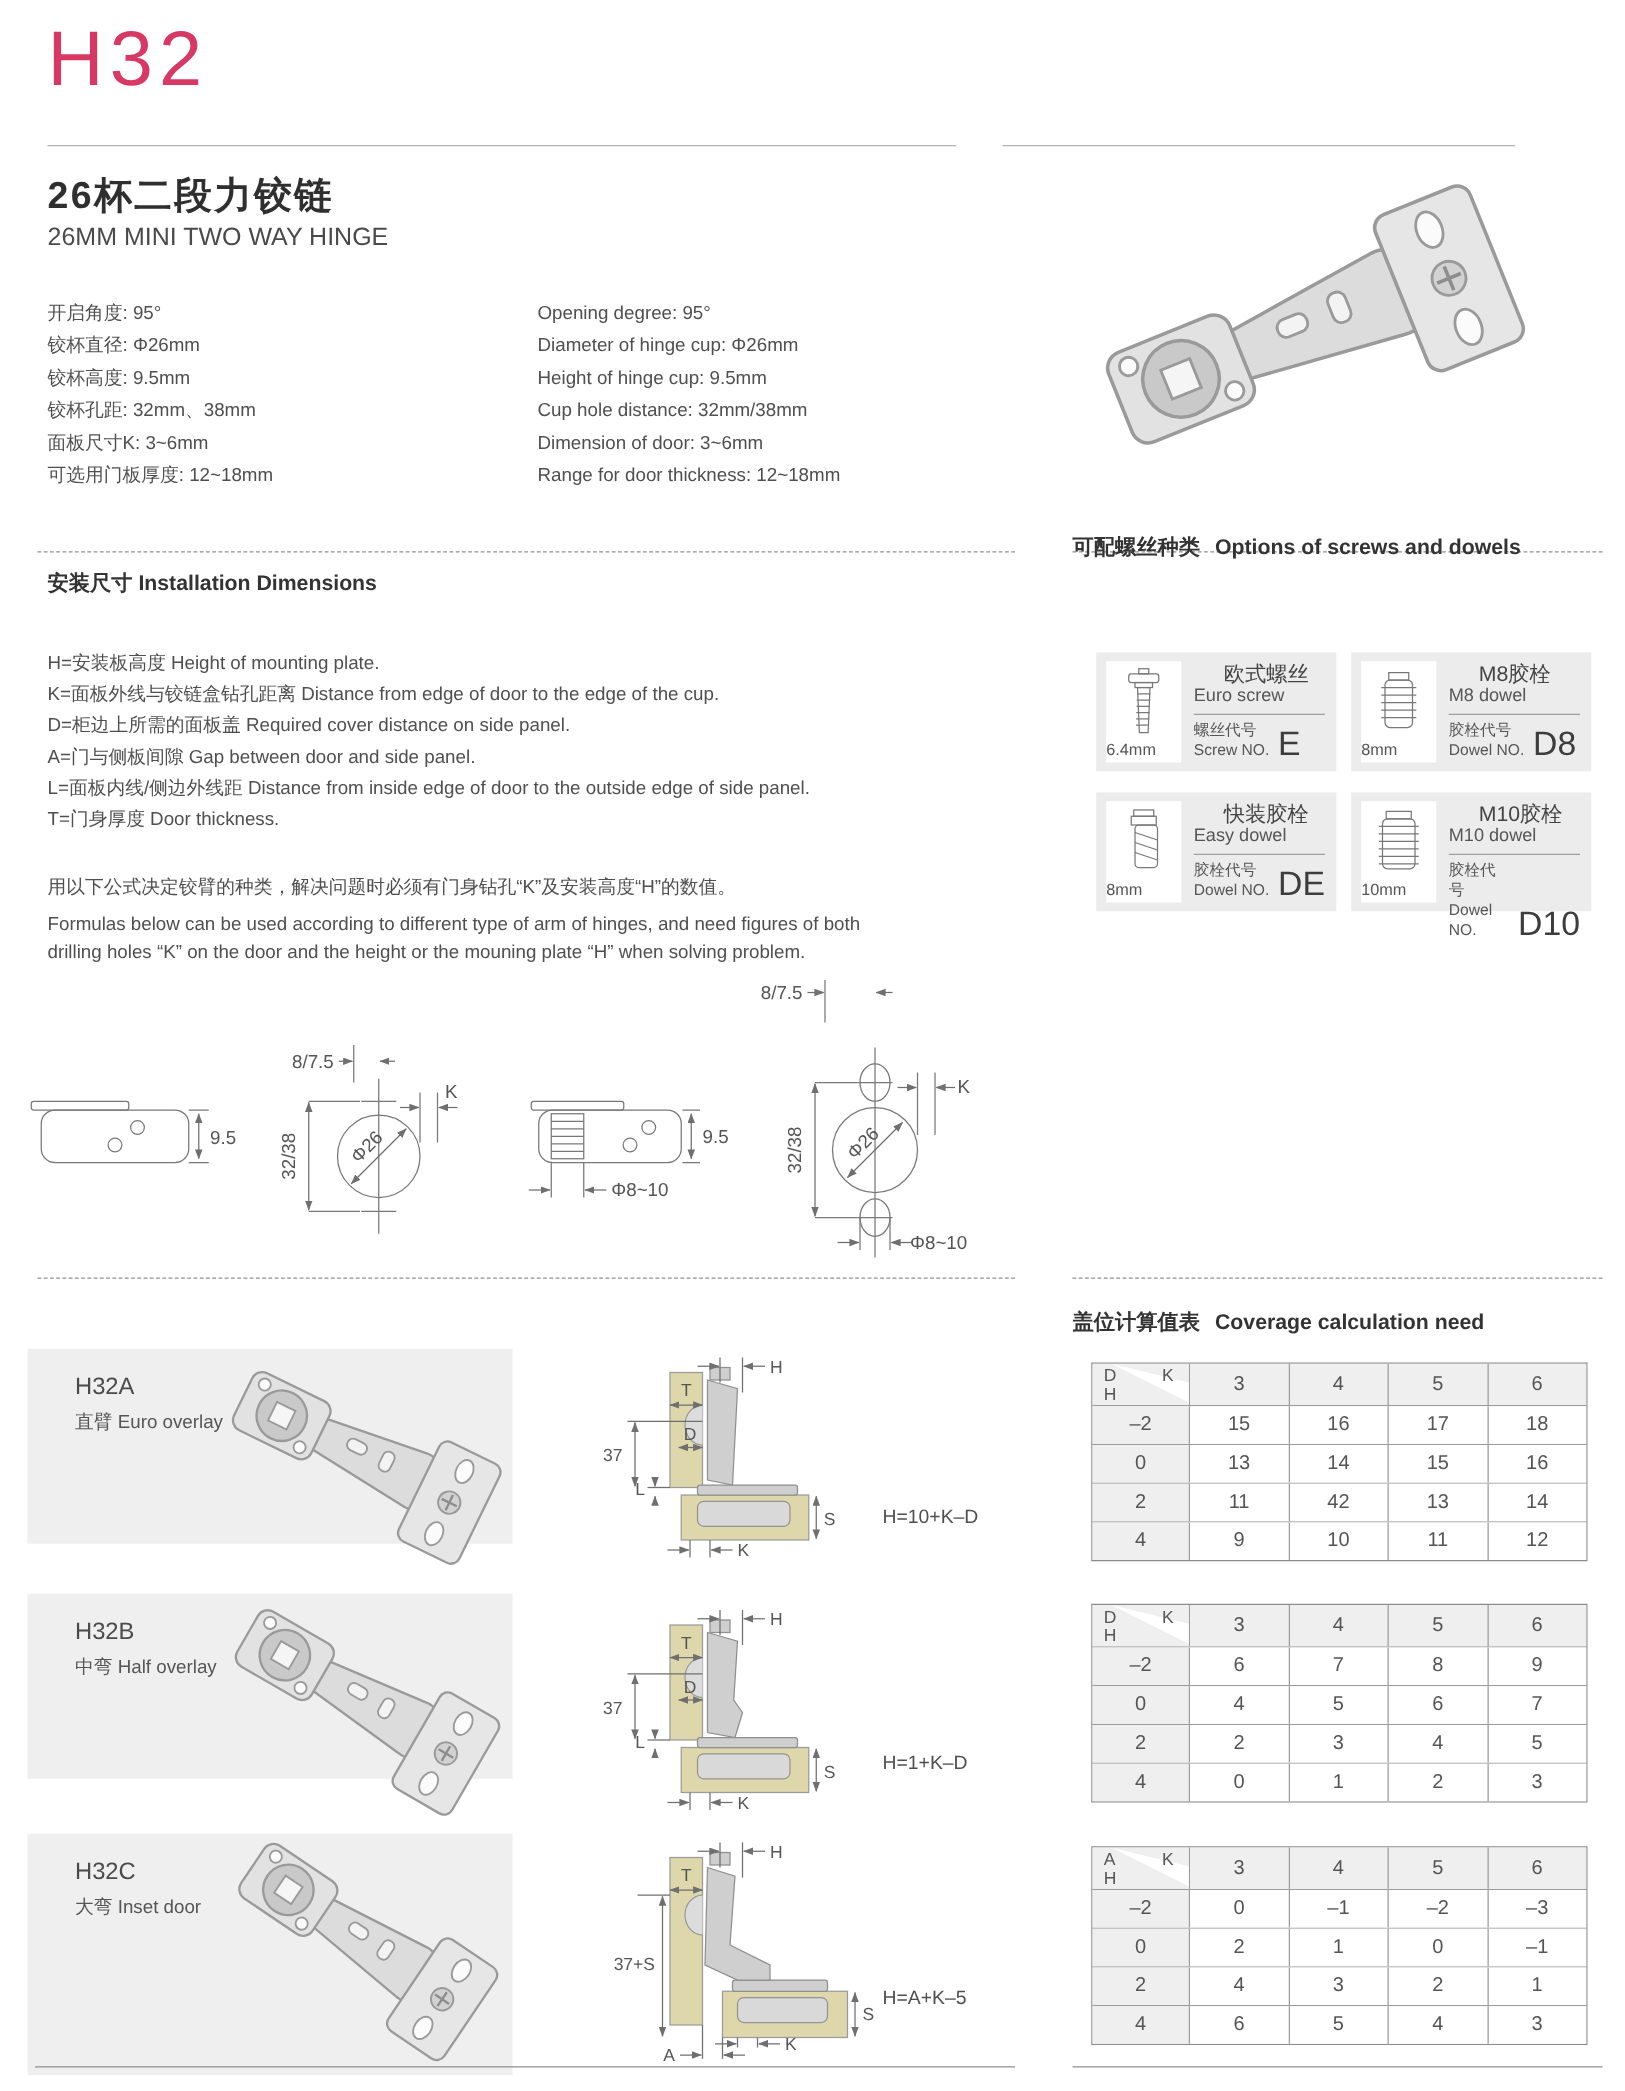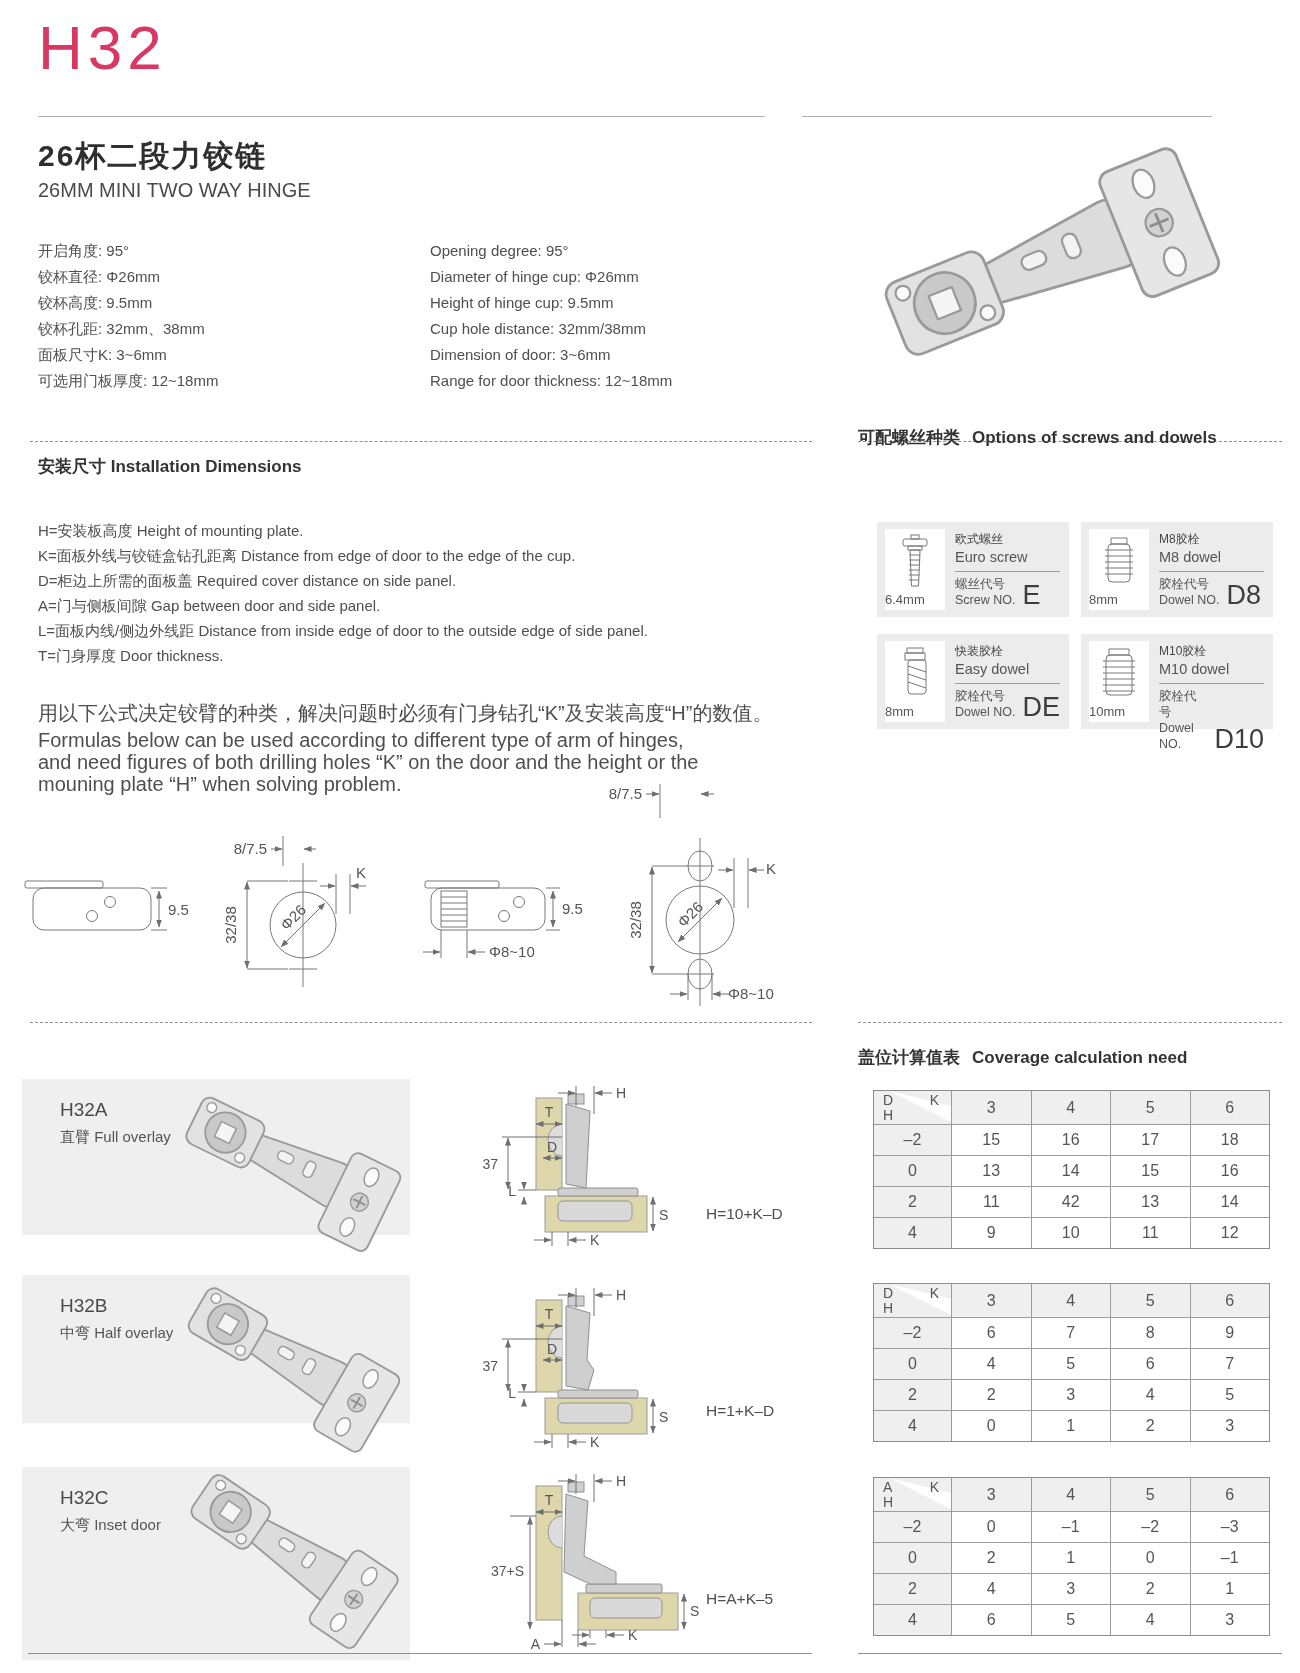--- a/index.html
+++ b/index.html
@@ -24,31 +24,31 @@
   .dash{border-top:1px dashed #8f8f8f;height:0;}
   .dash1a{left:30px;top:441px;width:782px;}
   .dash1b{left:858px;top:441px;width:424px;}
   .dash2a{left:30px;top:1022px;width:782px;}
   .dash2b{left:858px;top:1022px;width:424px;}
   .sec-heading{font-size:17px;font-weight:bold;color:#333;}
   .heading-en{margin-left:12px;}
   .install-heading{left:38px;top:455px;}
   .defs{left:38px;top:518px;font-size:15px;color:#4f4f4f;}
   .defs .line{line-height:25px;white-space:nowrap;}
-  .note{left:38px;font-size:20px;color:#4f4f4f;}
+  .note{left:38px;font-size:15px;color:#4f4f4f;}
   .note-cn{top:700px;}
   .note-en{top:729px;width:665px;line-height:22px;}
   
   .screws-heading{left:858px;top:426px;}
   .card{width:192px;height:95px;background:#ececec;}
   .card-icon-box{position:absolute;left:8px;top:7px;width:60px;height:81px;background:#ffffff;}
   .card-icon-box svg{position:absolute;left:10px;top:5px;}
   .card-size{position:absolute;left:0;bottom:3px;width:60px;text-align:left;font-size:13px;color:#555;}
   .card-info{position:absolute;left:78px;top:9px;right:9px;}
-  .card-name-cn{font-size:12px;color:#444;line-height:17px;}
+  .card-name-cn{font-size:17px;color:#444;line-height:17px;margin-left:24px;}
   .card-name-en{font-size:14.5px;color:#555;line-height:18px;}
   .card-divider{border-top:1px solid #9f9f9f;margin:5px 0 4px 0;}
   .card-code-row{display:flex;align-items:flex-end;}
   .card-code-labels div{font-size:12.5px;color:#555;line-height:16px;}
   .card-code{font-size:27px;color:#3d3d3d;margin-left:7px;line-height:26px;}
   
   .coverage-heading{left:858px;top:1046px;}
   .cov-table{left:873px;width:395px;border:1px solid #8c8c8c;background:#fff;}
   .tbl-row{display:flex;}
   .tbl-row + .tbl-row{border-top:1px solid #9c9c9c;}
@@ -463,21 +463,21 @@
       <div class="tbl-cell label">4</div>
       <div class="tbl-cell">6</div>
       <div class="tbl-cell">5</div>
       <div class="tbl-cell">4</div>
       <div class="tbl-cell">3</div>
     </div>
   </div>
 
 <div class="abs prod-photo-box" style="top:1079px;height:156px">
   <div class="prod-model">H32A</div>
-  <div class="prod-type">直臂 Full overlay</div>
+  <div class="prod-type">直臂 Euro overlay</div>
   <svg class="prod-hinge" width="235" height="150">
     <use href="#hinge-sym" x="5" y="12" width="225" height="127" transform="rotate(26 117 75)"></use>
   </svg>
 </div>
 <svg class="abs" style="left:440px;top:1084px" width="350" height="168" viewBox="0 0 350 168">
   <defs>
     <marker id="arwA" markerWidth="8" markerHeight="7" refX="7.5" refY="3" orient="auto-start-reverse" markerUnits="userSpaceOnUse">
       <path d="M0,0 L8,3 L0,6 Z" fill="#6f6f6f"></path>
     </marker>
   </defs>

